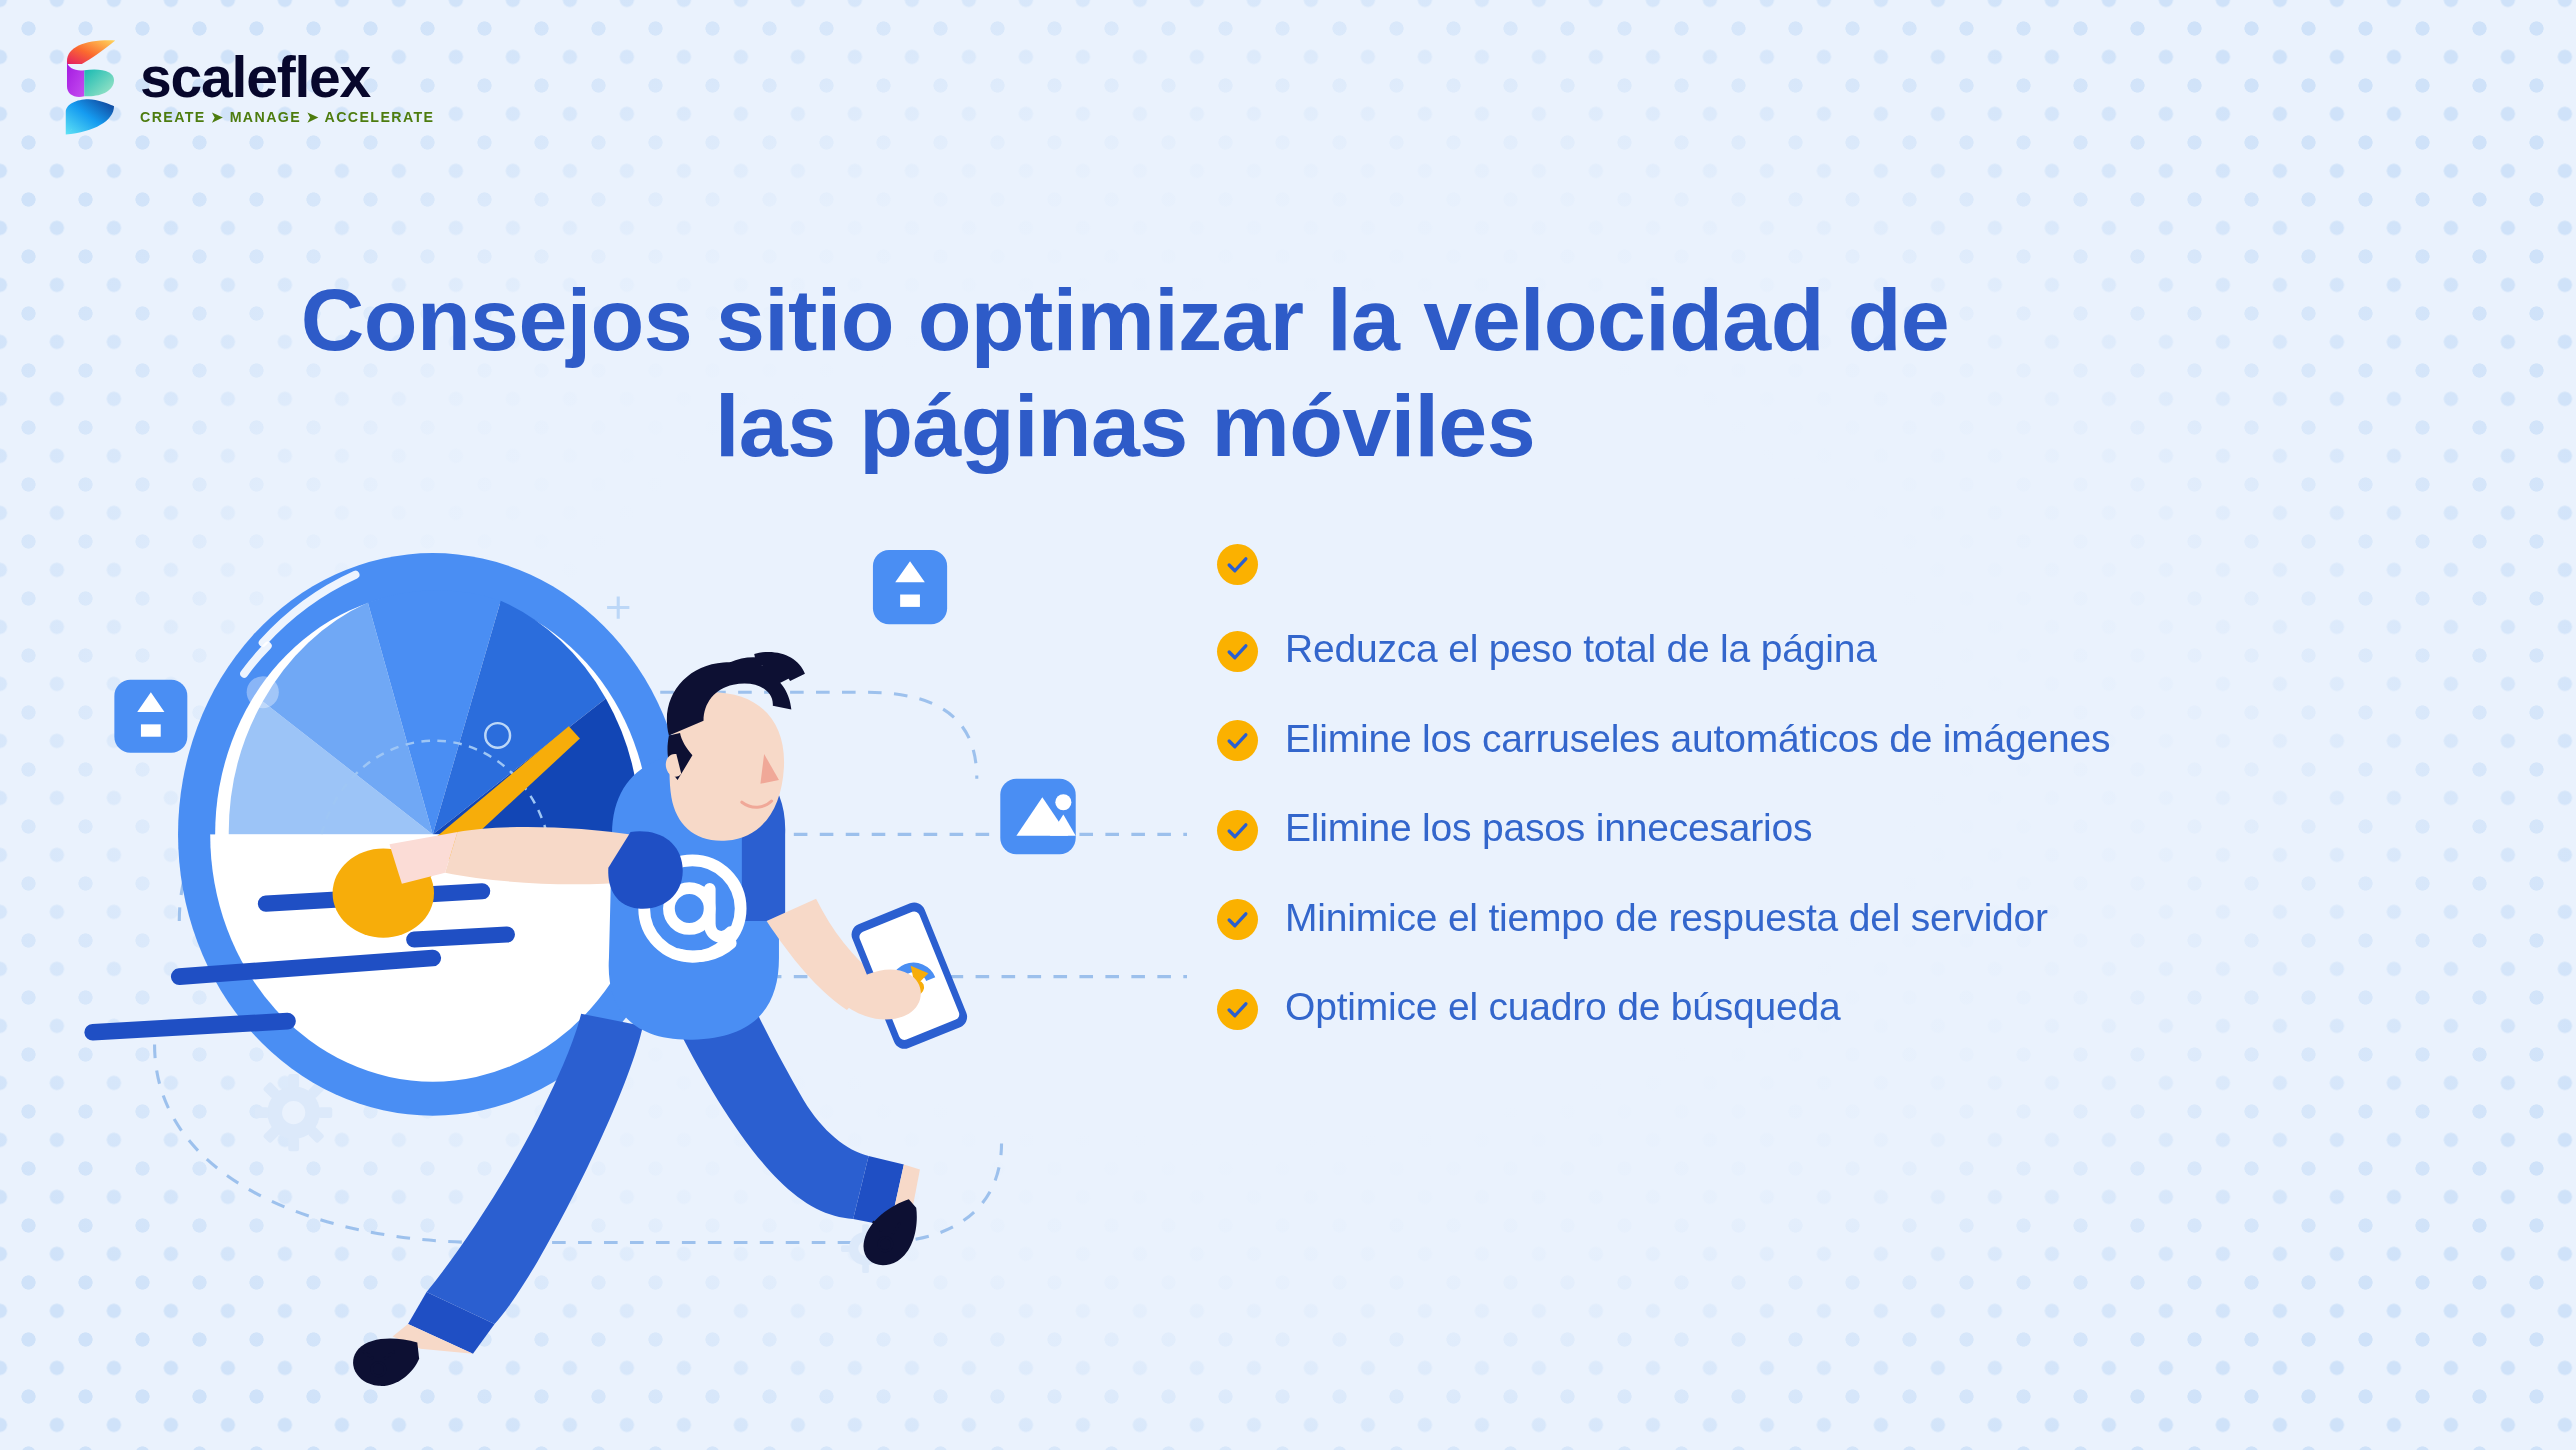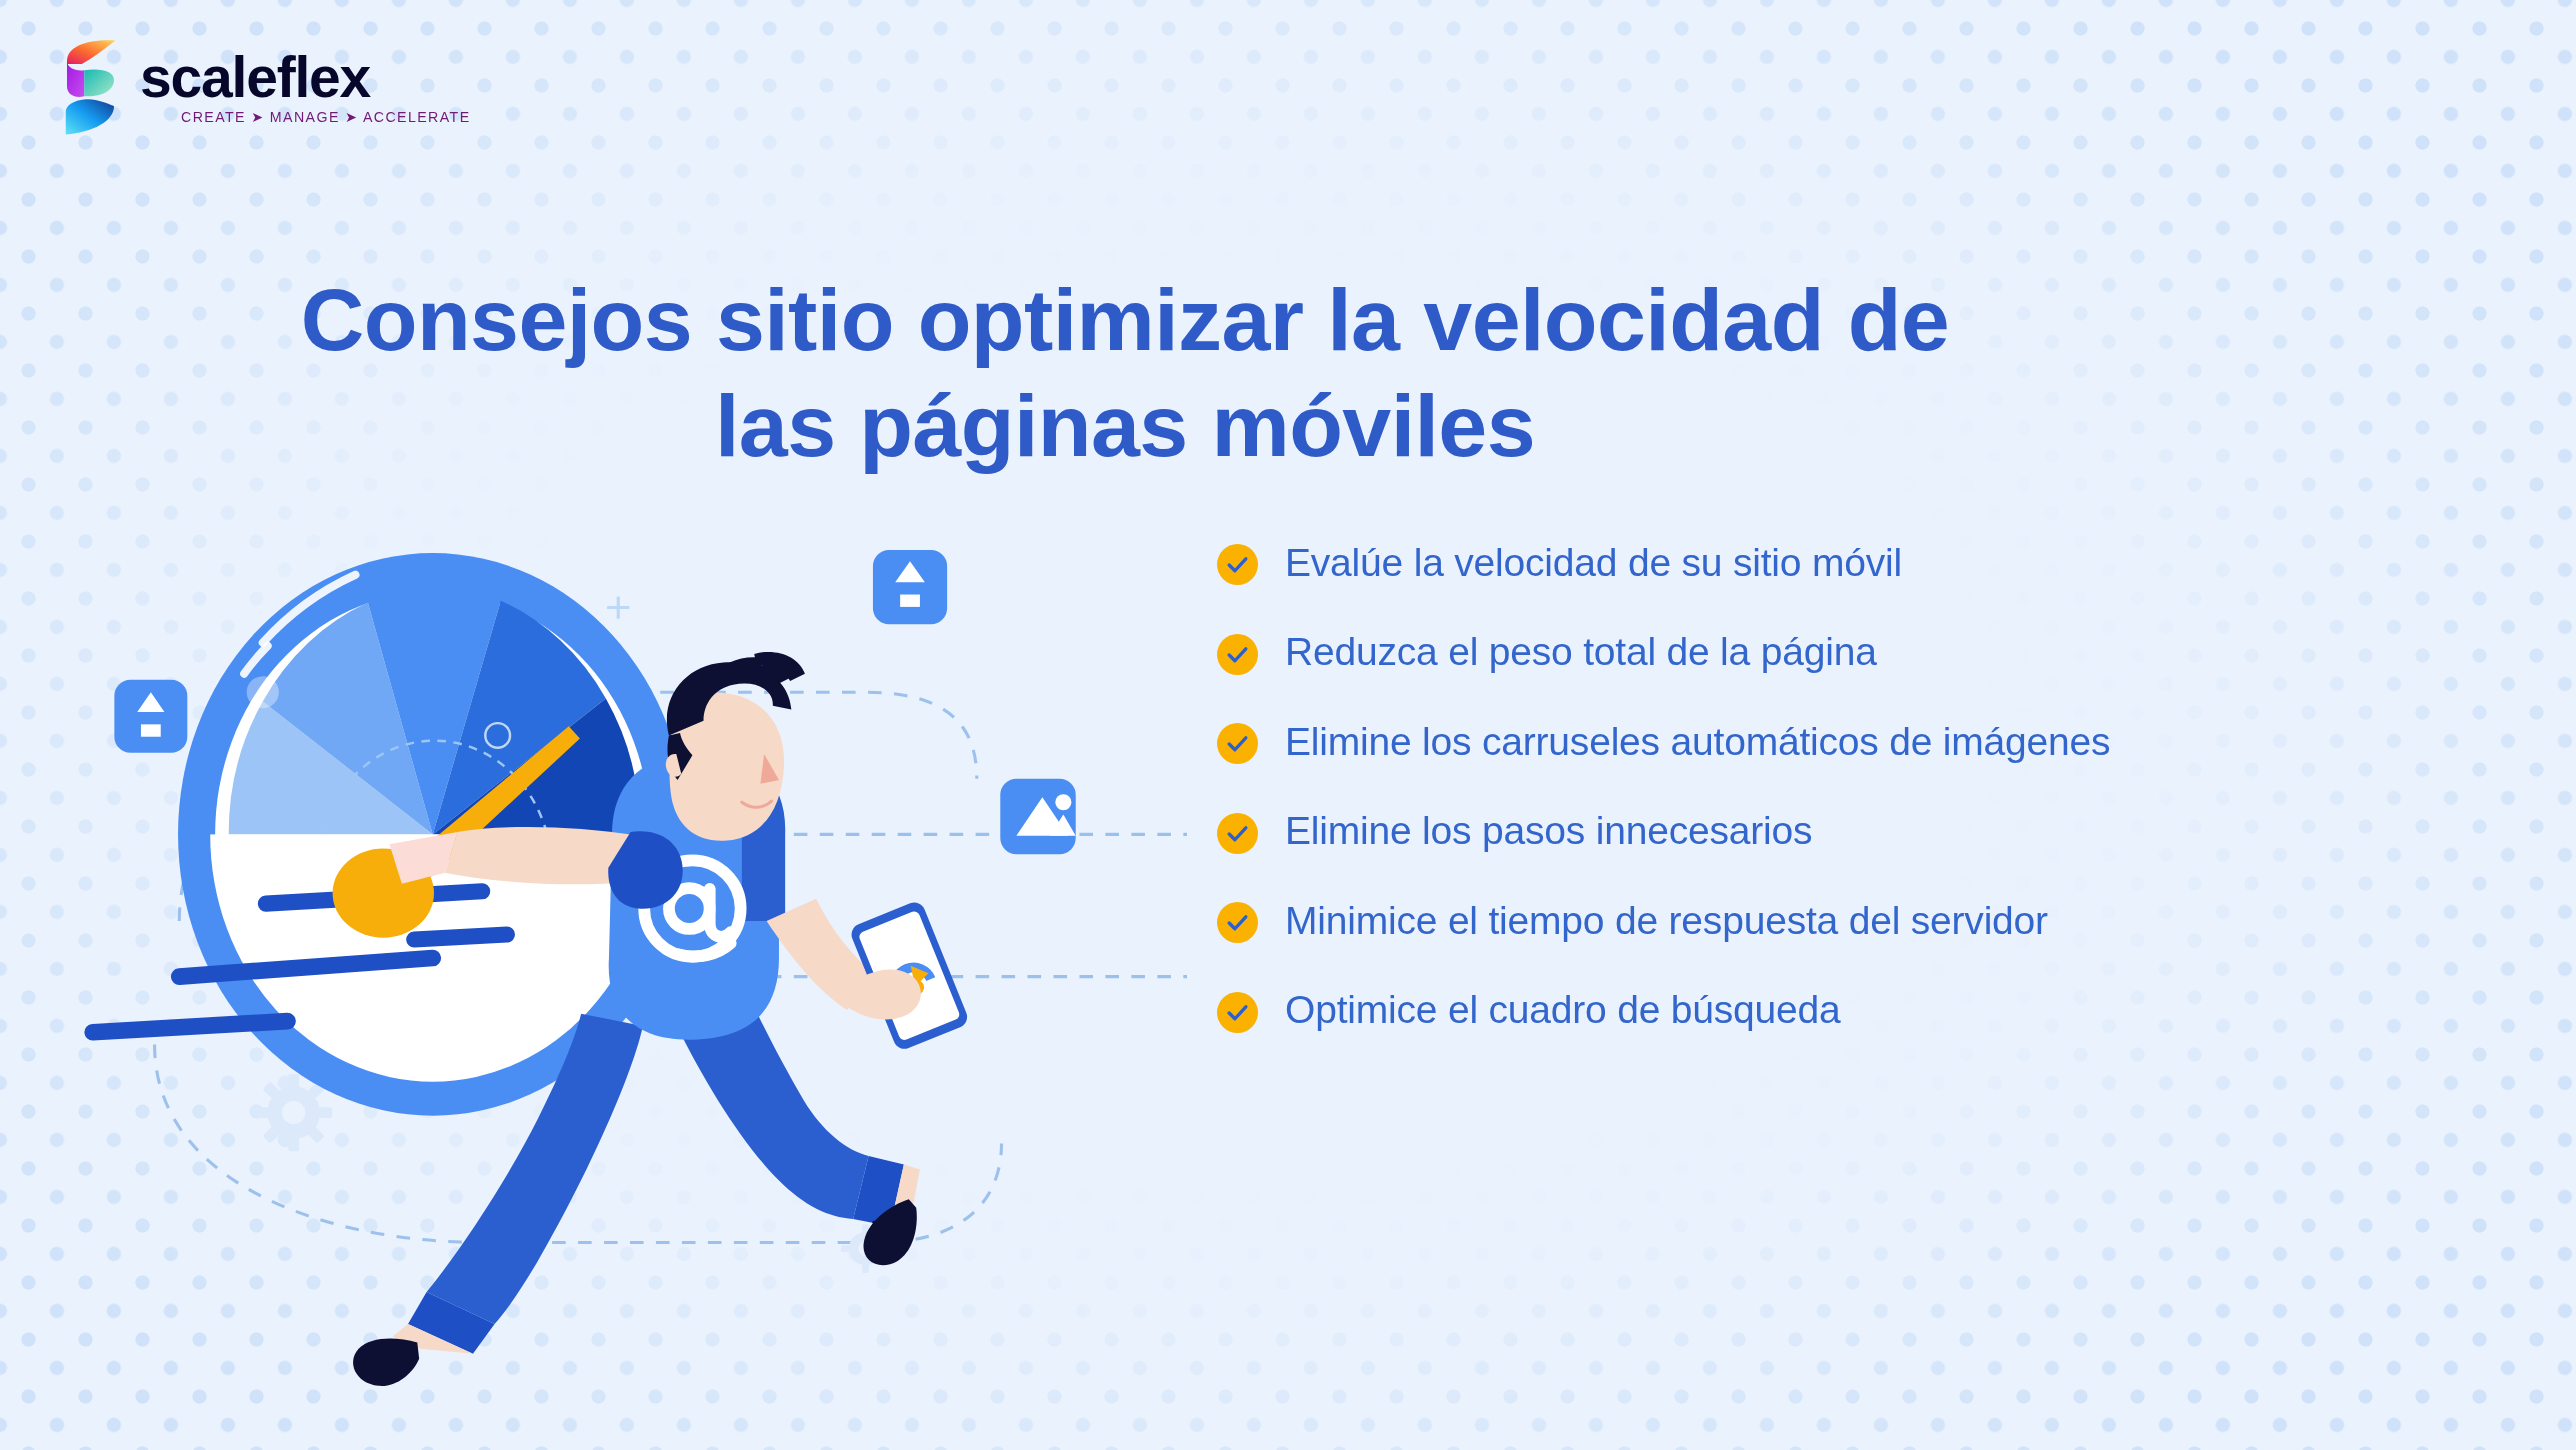--- a/index.html
+++ b/index.html
@@ -31,22 +31,22 @@
 
   
   #logo{position:absolute;left:57px;top:38px;display:flex;align-items:center;gap:16px;}
   #logo-mark{width:67px;height:99px;display:block;}
   #logo-words{display:flex;flex-direction:column;}
   #logo-wordmark{
     font-size:57px;font-weight:bold;color:#07072c;
     letter-spacing:-1.2px;line-height:.95;
   }
   #logo-tagline{
-    font-size:14.2px;font-weight:normal;color:#701a75;
-    letter-spacing:1.4px;margin-top:5.6px;white-space:nowrap;margin-left:41px;
+    font-size:14.2px;font-weight:bold;color:#4d7c0f;
+    letter-spacing:1.4px;margin-top:5.6px;white-space:nowrap;
   }
 
   
   #page-title{
     position:absolute;left:0;top:208px;width:2250px;
     text-align:center;
     font-size:88px;font-weight:bold;color:#2e5bc8;
     line-height:1.21;letter-spacing:-0.6px;
     white-space:pre-line;
   }
@@ -285,21 +285,20 @@
   </div>
 
   <div id="checklist">
 
     <div class="check-row">
       <span class="check-icon">
         <svg viewBox="0 0 24 24" fill="none" stroke="#2b5fd0" stroke-width="3.2" stroke-linecap="round" stroke-linejoin="round">
             <path d="M4 12.5 L9.5 18 L20 6.5"></path>
           </svg>
       </span>
-      <span class="check-label">Evalúe la velocidad de su sitio móvil</span>
     </div>
 
     <div class="check-row">
       <span class="check-icon">
         <svg viewBox="0 0 24 24" fill="none" stroke="#2b5fd0" stroke-width="3.2" stroke-linecap="round" stroke-linejoin="round">
             <path d="M4 12.5 L9.5 18 L20 6.5"></path>
           </svg>
       </span>
       <span class="check-label">Reduzca el peso total de la página</span>
     </div>

